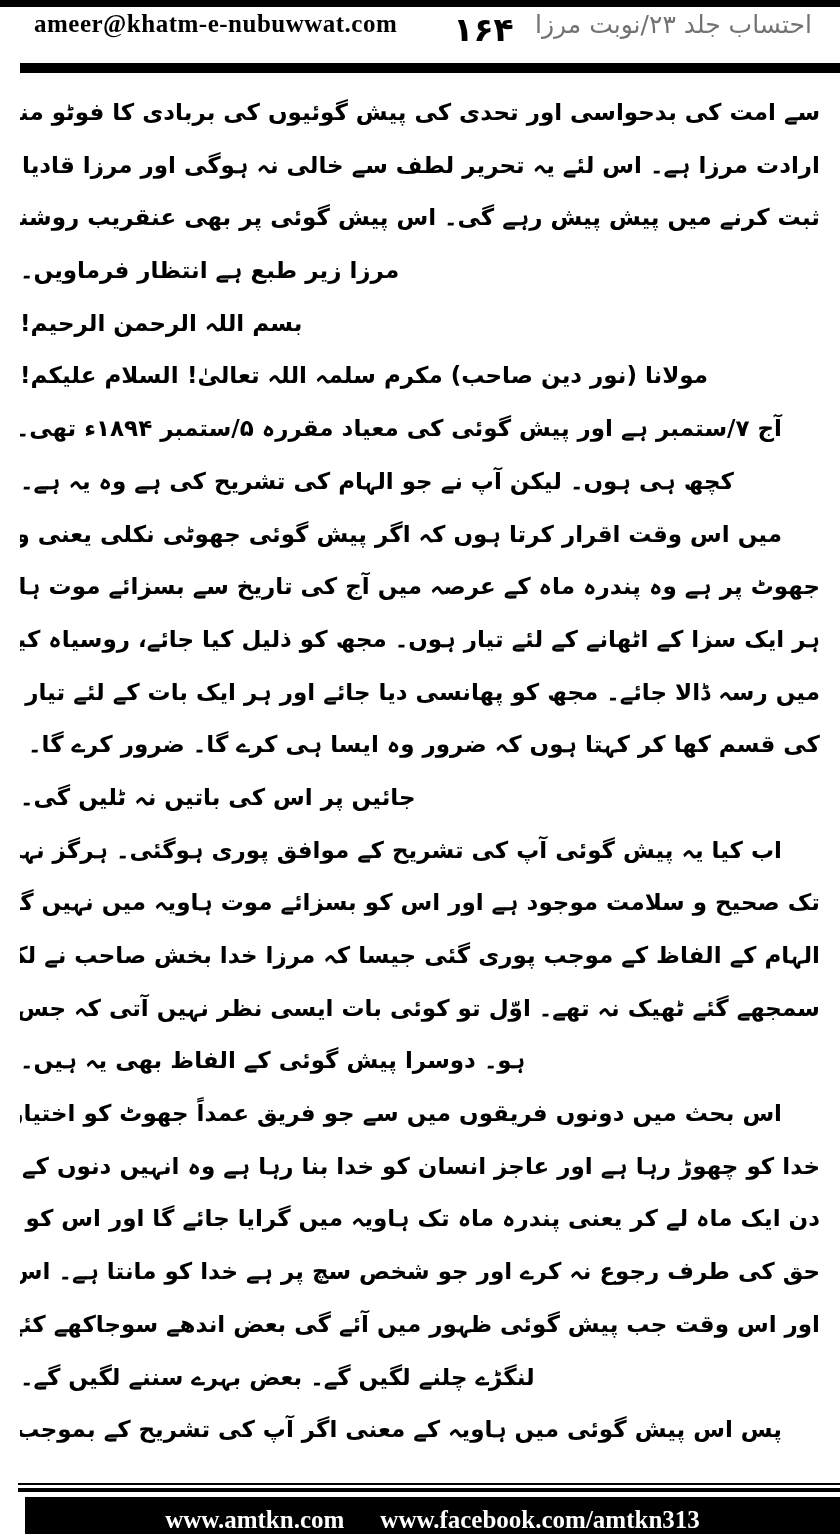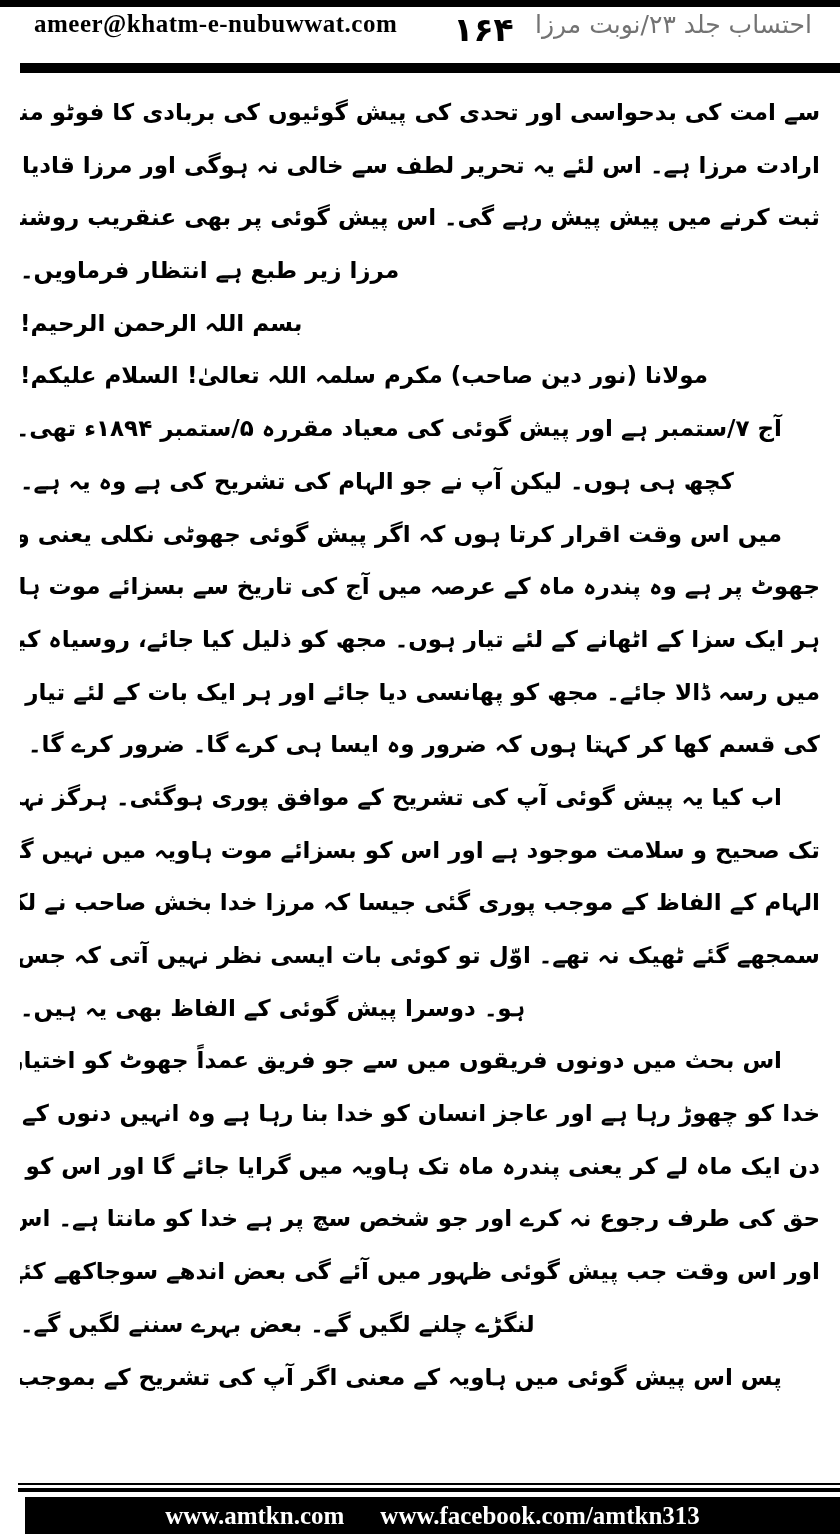--- a/index.html
+++ b/index.html
@@ -58,21 +58,21 @@
     display:flex; justify-content:space-between;
     padding-right:112px;
   }
 
   
   .footer-rule-thin  { position:absolute; top:1483px; left:18px; width:822px; height:2px; background:#000; }
   .footer-rule-thick { position:absolute; top:1488px; left:18px; width:822px; height:4px; background:#000; }
   .footer-bar {
     position:absolute; top:1497px; left:25px; width:815px; height:37px;
     background:#000; color:#fff;
-    display:flex; align-items:center; justify-content:center; gap:36px;
+    display:flex; align-items:flex-end; justify-content:center; gap:36px;
     font-family:"Liberation Serif", serif;
     font-weight:bold; font-size:25px;
   }
 </style>
 </head>
 <body>
 
 <div class="page">
 
   <div class="top-strip"></div>
@@ -94,20 +94,21 @@
       <span>مولانا (نور دین صاحب) مکرم سلمہ اللہ تعالیٰ!</span>
       <span>السلام علیکم!</span>
     </div>
     <div class="ln ind">آج ۷/ستمبر ہے اور پیش گوئی کی معیاد مقررہ ۵/ستمبر ۱۸۹۴ء تھی۔ گو پیش گوئی کے الفاظ</div>
     <div class="ln ctr">کچھ ہی ہوں۔ لیکن آپ نے جو الہام کی تشریح کی ہے وہ یہ ہے۔</div>
     <div class="ln ind">میں اس وقت اقرار کرتا ہوں کہ اگر پیش گوئی جھوٹی نکلی یعنی وہ فریق جو خدا کے نزدیک</div>
     <div class="ln">جھوٹ پر ہے وہ پندرہ ماہ کے عرصہ میں آج کی تاریخ سے بسزائے موت ہاویہ میں نہ پڑے تو میں</div>
     <div class="ln">ہر ایک سزا کے اٹھانے کے لئے تیار ہوں۔ مجھ کو ذلیل کیا جائے، روسیاہ کیا جائے۔ میرے گلے</div>
     <div class="ln">میں رسہ ڈالا جائے۔ مجھ کو پھانسی دیا جائے اور ہر ایک بات کے لئے تیار ہوں اور میں اللہ جل شانہ</div>
     <div class="ln">کی قسم کھا کر کہتا ہوں کہ ضرور وہ ایسا ہی کرے گا۔ ضرور کرے گا۔ ضرور کرے گا۔ زمین و آسمان ٹل</div>
+    <div class="ln ctr">جائیں پر اس کی باتیں نہ ٹلیں گی۔</div>
     <div class="ln ind">اب کیا یہ پیش گوئی آپ کی تشریح کے موافق پوری ہوگئی۔ ہرگز نہیں۔ عبداللہ آتھم اب</div>
     <div class="ln">تک صحیح و سلامت موجود ہے اور اس کو بسزائے موت ہاویہ میں نہیں گرایا گیا۔ اگر یہ سمجھو کہ پیش گوئی</div>
     <div class="ln">الہام کے الفاظ کے موجب پوری گئی جیسا کہ مرزا خدا بخش صاحب نے لکھا ہے اور ظاہری معنی جو</div>
     <div class="ln">سمجھے گئے ٹھیک نہ تھے۔ اوّل تو کوئی بات ایسی نظر نہیں آتی کہ جس کا اثر عبداللہ آتھم صاحب پر پڑا</div>
     <div class="ln ctr">ہو۔ دوسرا پیش گوئی کے الفاظ بھی یہ ہیں۔</div>
     <div class="ln ind">اس بحث میں دونوں فریقوں میں سے جو فریق عمداً جھوٹ کو اختیار کر رہا ہے اور سچے</div>
     <div class="ln">خدا کو چھوڑ رہا ہے اور عاجز انسان کو خدا بنا رہا ہے وہ انہیں دنوں کے مباحثے کے لحاظ سے یعنی فی</div>
     <div class="ln">دن ایک ماہ لے کر یعنی پندرہ ماہ تک ہاویہ میں گرایا جائے گا اور اس کو سخت ذلت پہنچے گی۔ بشرطیکہ</div>
     <div class="ln">حق کی طرف رجوع نہ کرے اور جو شخص سچ پر ہے خدا کو مانتا ہے۔ اس کی اس سے عزت ظاہر ہوگی</div>
     <div class="ln">اور اس وقت جب پیش گوئی ظہور میں آئے گی بعض اندھے سوجاکھے کئے جائیں گے۔ بعض</div>

